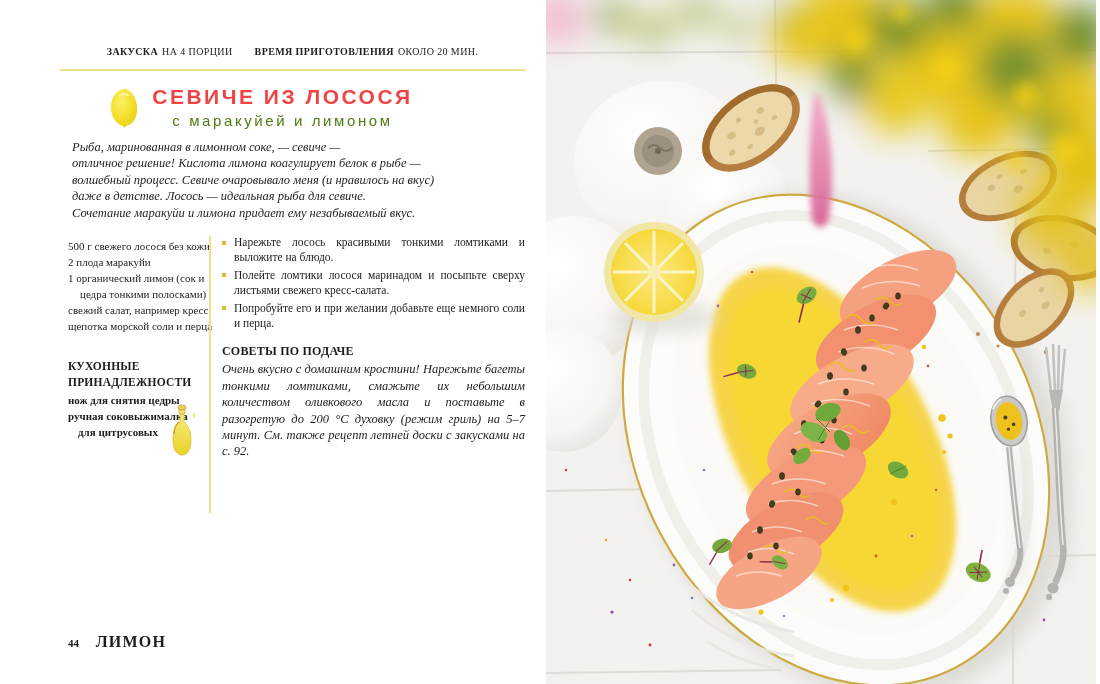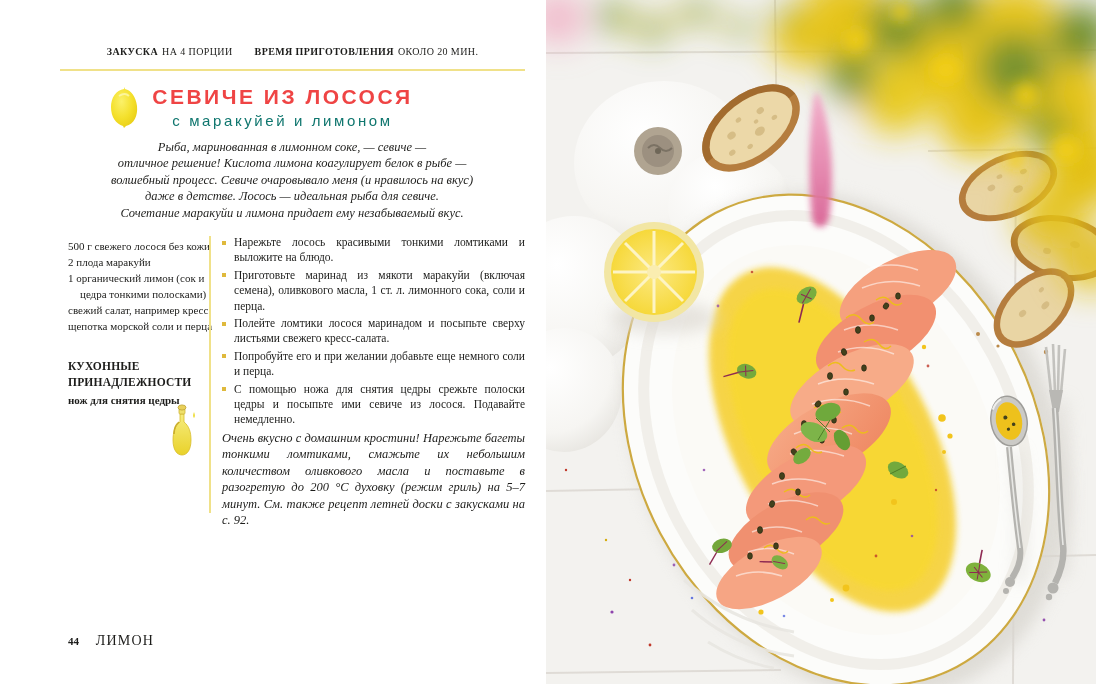--- a/index.html
+++ b/index.html
@@ -12,23 +12,23 @@
   .meta .gap{display:inline-block;width:14px;}
   .meta span{margin:0 2px;}
   .rule{position:absolute;left:60px;top:69px;width:465px;height:2px;background:#f0e189;}
   
   .lemon-badge{position:absolute;left:106px;top:86px;width:36px;height:44px;}
   h1.title{position:absolute;left:90px;top:85px;width:385px;margin:0;text-align:center;
         font-family:"Liberation Sans",sans-serif;font-size:21px;font-weight:700;
         letter-spacing:2.5px;color:#ef4444;}
   h2.subtitle{position:absolute;left:90px;top:112px;width:385px;margin:0;text-align:center;
         font-family:"Liberation Sans",sans-serif;font-size:15px;font-weight:400;
-        letter-spacing:2.6px;color:#0f766e;}
-  
-  .intro{position:absolute;left:72px;top:139px;width:440px;margin:0;text-align:center;
+        letter-spacing:2.6px;color:#4d7c0f;}
+  
+  .intro{position:absolute;left:72px;top:139px;width:440px;margin:0;
         font-style:italic;font-size:12.5px;line-height:16.4px;white-space:pre-line;color:#1f1f1d;}
   
   .ingredients{position:absolute;left:68px;top:238px;width:154px;margin:0;padding:0;list-style:none;
         font-size:11px;line-height:16px;}
   .ingredients li{padding-left:12px;text-indent:-12px;}
   .equip-h{position:absolute;left:68px;top:359px;width:150px;margin:0;
         font-size:11.5px;line-height:15.5px;font-weight:bold;letter-spacing:.2px;}
   .equipment{position:absolute;left:68px;top:392px;width:126px;margin:0;padding:0;list-style:none;
         font-size:11px;line-height:16px;font-weight:bold;}
   .equipment li{padding-left:10px;text-indent:-10px;}
@@ -37,21 +37,21 @@
   
   .stepscol{position:absolute;left:222px;top:235px;width:303px;}
   .steps{margin:0;padding:0;list-style:none;font-size:11.5px;line-height:15.4px;text-align:justify;}
   .steps li{position:relative;padding-left:12px;margin-bottom:2px;}
   .steps li::before{content:"";position:absolute;left:0;top:5.5px;width:4px;height:4px;background:#dfb93c;}
   .serve-h{margin:13px 0 2px 0;font-size:12px;font-weight:bold;letter-spacing:.2px;}
   .serve-t{margin:0;font-style:italic;font-size:12.5px;line-height:16.4px;text-align:justify;}
   
   .footer{position:absolute;left:68px;top:633px;font-size:11px;}
   .footer .pn{font-weight:bold;}
-  .footer .ch{margin-left:14px;letter-spacing:1.2px;font-size:14px;}
+  .footer .ch{margin-left:14px;letter-spacing:1.2px;font-size:16px;font-weight:bold;}
   
   .photo{position:absolute;left:546px;top:0;width:554px;height:684px;overflow:hidden;}
 </style>
 </head>
 <body>
 
 <div class="page">
 
   <div class="meta"><span class="b">ЗАКУСКА</span><span>НА 4 ПОРЦИИ</span><span class="gap"></span><span class="b">ВРЕМЯ ПРИГОТОВЛЕНИЯ</span><span>ОКОЛО 20 МИН.</span>
   </div>
@@ -82,20 +82,21 @@
       <li>500 г свежего лосося без кожи</li>
       <li>2 плода маракуйи</li>
       <li>1 органический лимон (сок и цедра тонкими полосками)</li>
       <li>свежий салат, например кресс</li>
       <li>щепотка морской соли и перца</li>
     </ul>
 
   <h3 class="equip-h">КУХОННЫЕ ПРИНАДЛЕЖНОСТИ</h3>
   <ul class="equipment">
       <li>нож для снятия цедры</li>
+      <li>ручная соковыжималка для цитрусовых</li>
     </ul>
 
   <svg class="bottle-badge" viewBox="0 0 30 58">
     <defs>
       <linearGradient id="gb" x1="0" y1="0" x2="0" y2="1">
         <stop offset="0" stop-color="#f6ec7e"></stop>
           <stop offset="1" stop-color="#e9d22a"></stop>
       </linearGradient>
     </defs>
     <path d="M12 14 L12 22 C7 26 5 32 5 40 C5 50 9 55 14 55 C19 55 23 50 23 40 C23 32 21 26 16 22 L16 14 Z" fill="url(#gb)" stroke="#d8bd2a" stroke-width=".8"></path>
@@ -103,25 +104,24 @@
     <ellipse cx="14" cy="7.5" rx="4" ry="2.6" fill="#e8cf5a" stroke="#bfa433" stroke-width=".8"></ellipse>
     <path d="M11 22 q-5 4 -5 12" stroke="#c9ad2a" stroke-width="1.6" fill="none"></path>
     <path d="M26 12 q2 4 0 6 q-2 -2 0 -6" fill="#efdf4a"></path>
   </svg>
 
   <div class="vdivider"></div>
 
   <div class="stepscol">
     <ul class="steps">
         <li>Нарежьте лосось красивыми тонкими ломтиками и выложите на блюдо.</li>
-        <li>Приготовьте маринад из мякоти маракуйи (включая семена), оливкового масла, 1 ст. л. лимонного сока, соли и перца.</li>
         <li>Полейте ломтики лосося маринадом и посыпьте сверху листьями свежего кресс-салата.</li>
         <li>Попробуйте его и при желании добавьте еще немного соли и перца.</li>
-        <li>С помощью ножа для снятия цедры срежьте полоски цедры и посыпьте ими севиче из лосося. Подавайте немедленно.</li>
       </ul>
+    <h3 class="serve-h">СОВЕТЫ ПО ПОДАЧЕ</h3>
     <p class="serve-t">Очень вкусно с домашним кростини! Нарежьте багеты тонкими ломтиками, смажьте их небольшим количеством оливкового масла и поставьте в разогретую до 200 °C духовку (режим гриль) на 5–7 минут. См. также рецепт летней доски с закусками на с. 92.</p>
   </div>
 
   <div class="footer">
     <span class="pn">44</span>
     <span class="ch">ЛИМОН</span>
   </div>
 
   <div class="photo">
   <svg width="554" height="684" viewBox="0 0 554 684">

